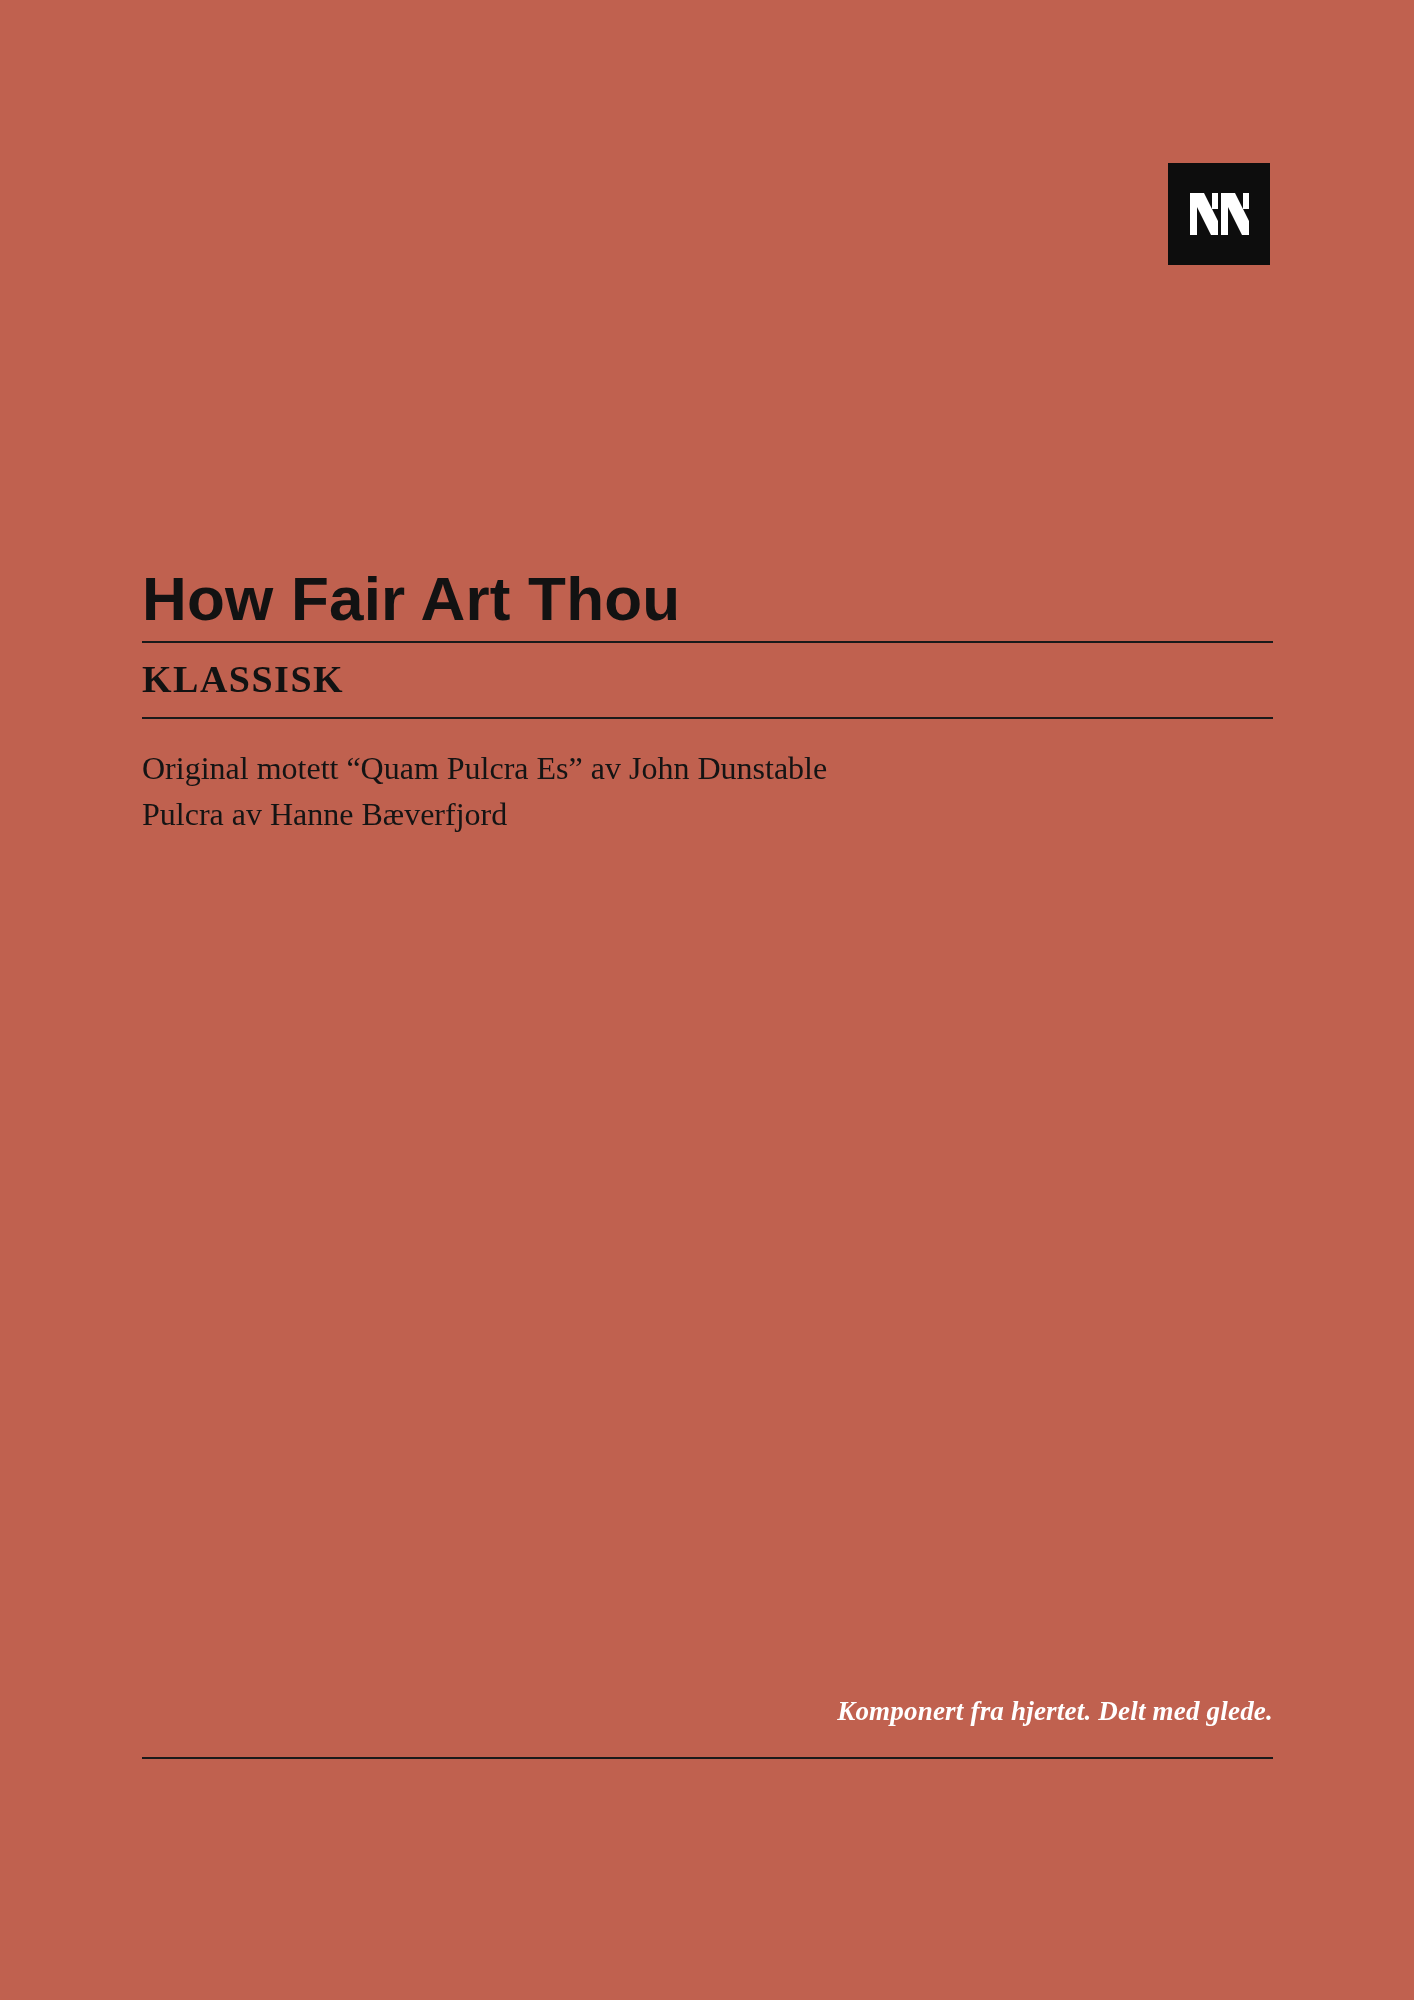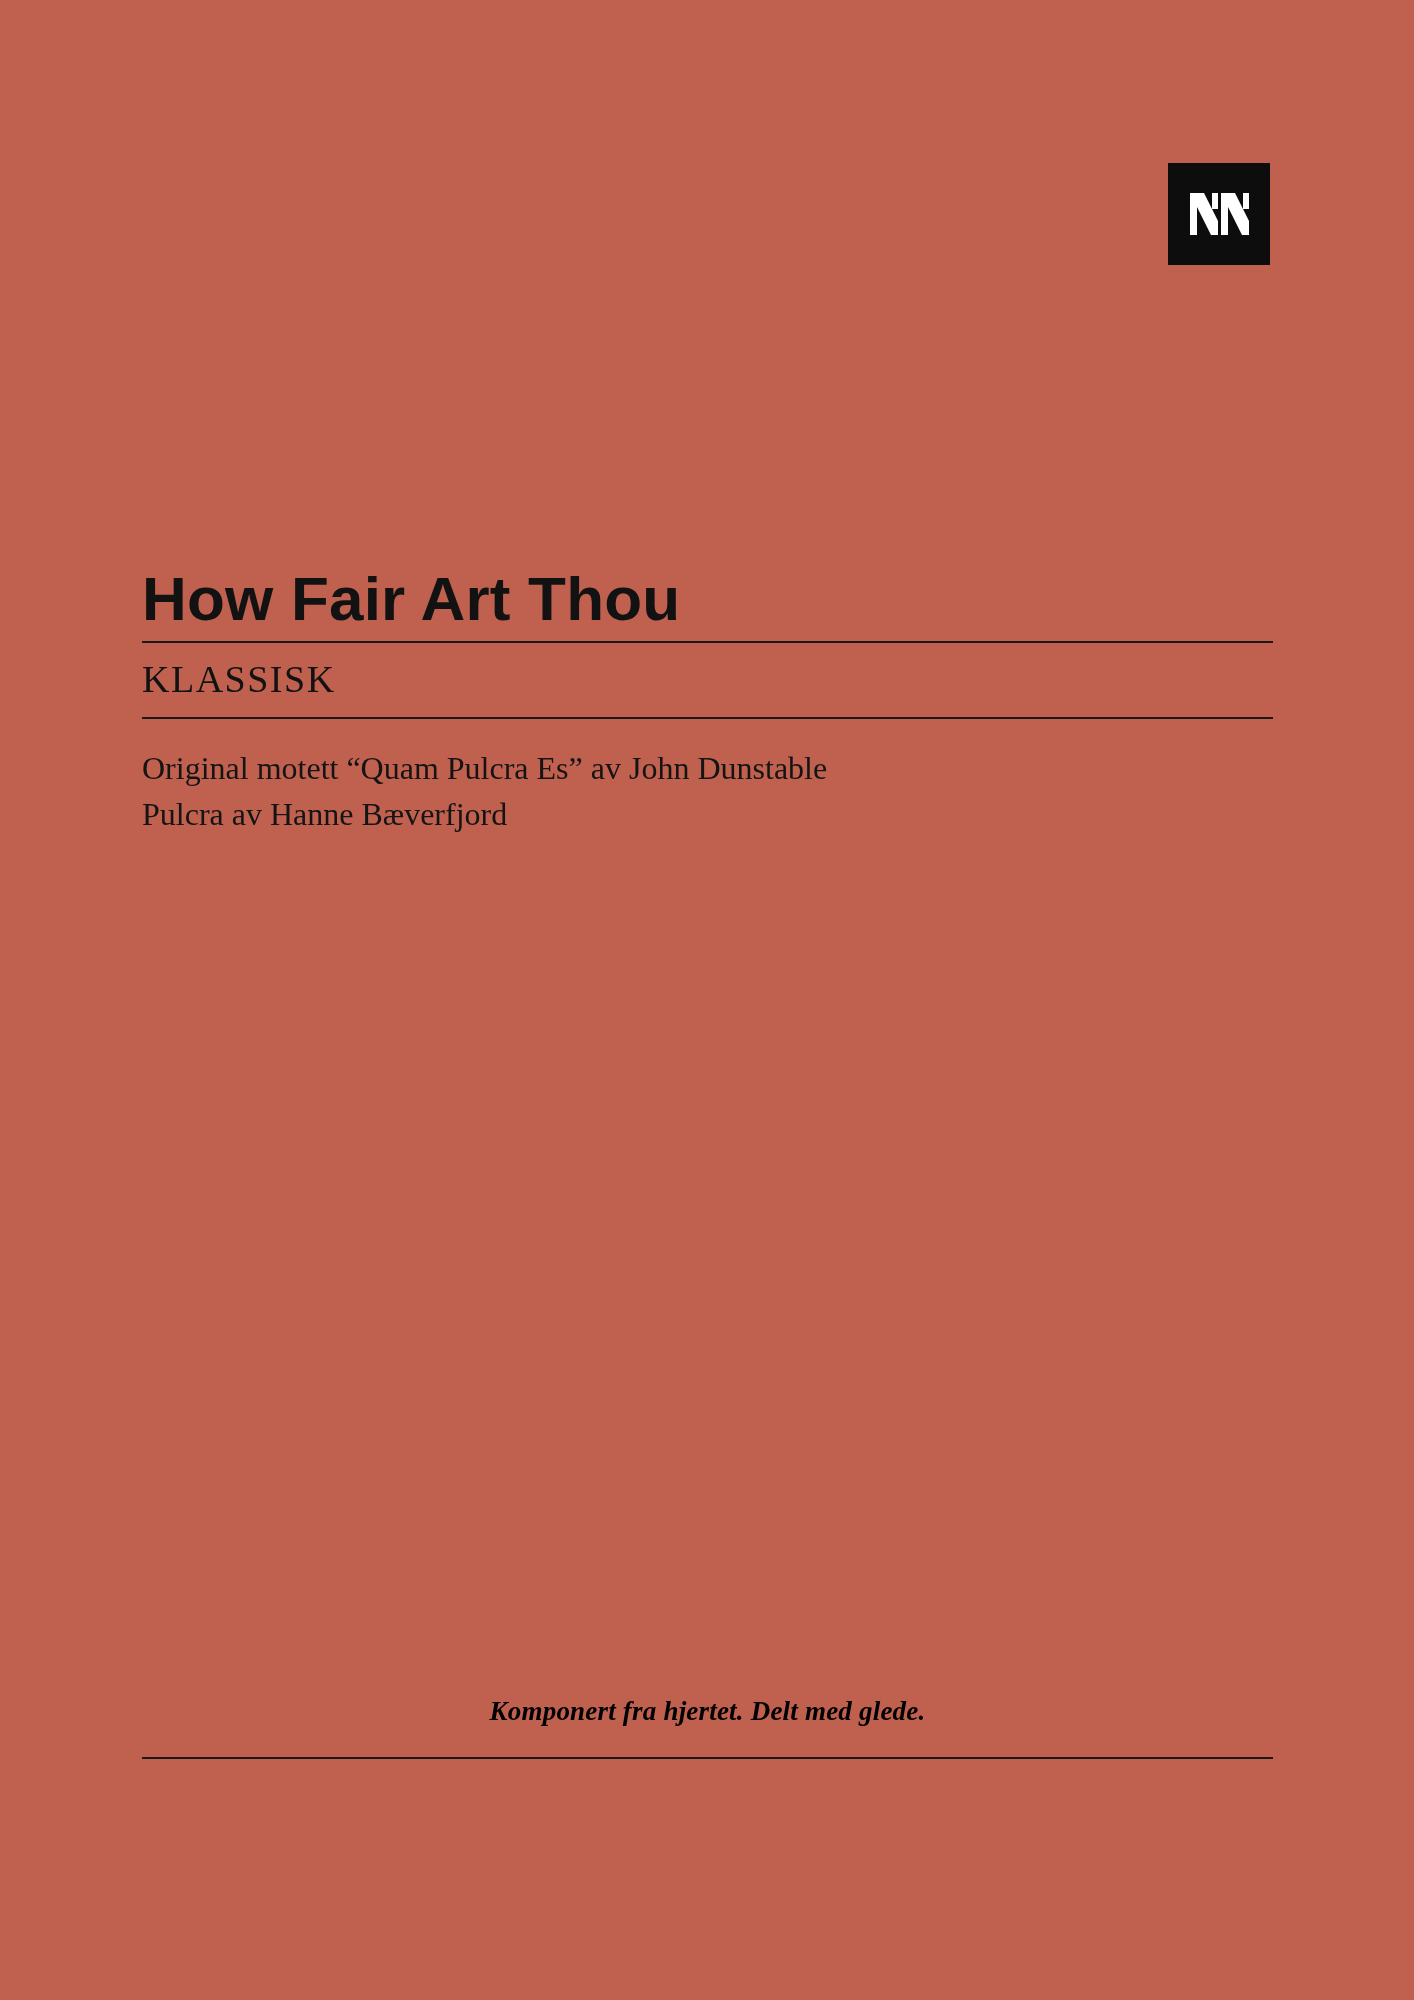--- a/index.html
+++ b/index.html
@@ -55,20 +55,21 @@
     height: 2px;
     background: #1a1a1a;
     width: 100%;
   }
   .genre {
     font-size: 38px;
     color: #121212;
     letter-spacing: 1.5px;
     margin: 14px 0 16px 0;
     font-family: "Liberation Serif", serif;
+    font-weight: bold;
   }
   .credits {
     margin-top: 26px;
   }
   .credit-line {
     font-size: 32px;
     color: #141414;
     line-height: 1.44;
     white-space: nowrap;
   }
@@ -77,22 +78,22 @@
   .footer {
     position: absolute;
     left: 142px;
     top: 1696px;
     width: 1131px;
   }
   .tagline {
     font-size: 27px;
     font-style: italic;
     font-weight: bold;
-    color: #000000;
-    text-align: center;
+    color: #ffffff;
+    text-align: right;
     margin-bottom: 30px;
     letter-spacing: 0.2px;
   }
 </style>
 </head>
 <body>
 
 <div class="page">
 
   <div class="logo-box">

